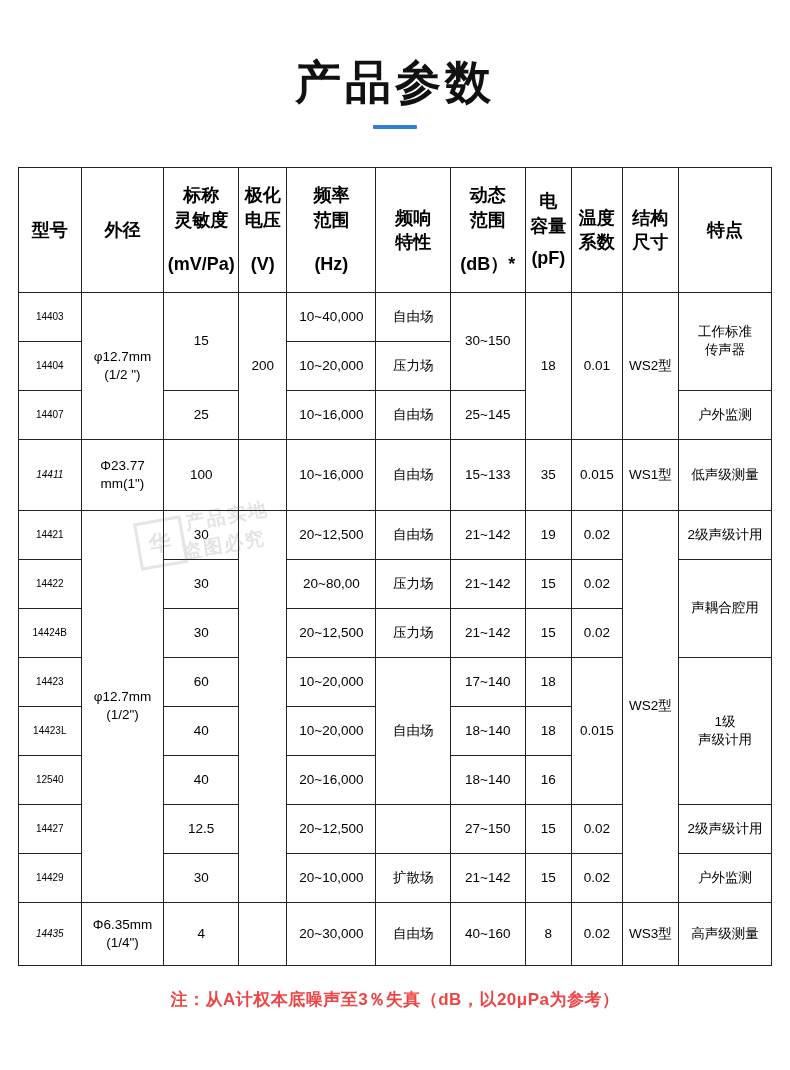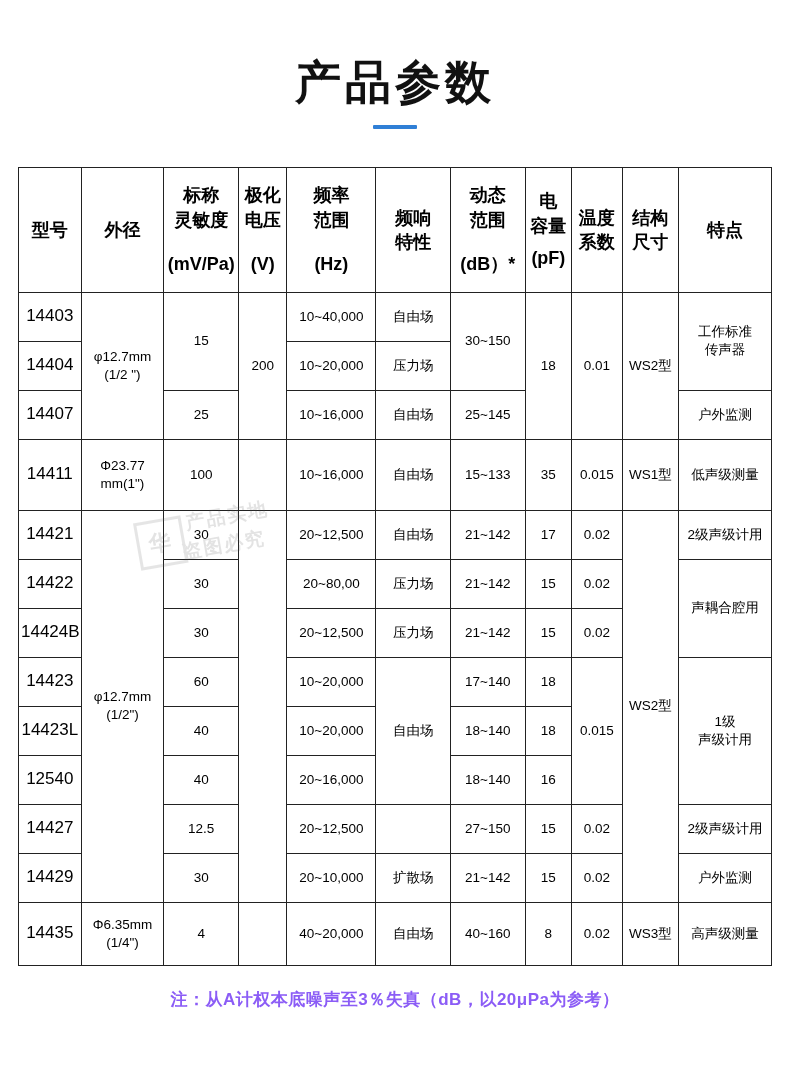--- a/index.html
+++ b/index.html
@@ -67,30 +67,31 @@
   }
   .hdr-unit {
     display: block;
     margin-top: 20px;
     font-weight: bold;
   }
   .hdr-unit.tight {
     margin-top: 8px;
   }
   td.model {
-    font-size: 17px;
+    font-size: 10px;
     height: 44px;
   }
   td.tall {
     height: 44px;
+    font-style: italic;
   }
   .note {
     margin: 22px 0 0 0;
     text-align: center;
-    color: #8b5cf6;
+    color: #ef4444;
     font-size: 17px;
     font-weight: bold;
     letter-spacing: 0.5px;
   }
   
   .watermark {
     position: absolute;
     left: 120px;
     top: 330px;
     width: 230px;
@@ -257,21 +258,21 @@
 
         <tr>
           <td class="model">14421</td>
           <td rowspan="8" style="white-space:pre-line">φ12.7mm
 (1/2")</td>
           <td>30</td>
           <td rowspan="8"></td>
           <td>20~12,500</td>
           <td>自由场</td>
           <td>21~142</td>
-          <td>17</td>
+          <td>19</td>
           <td>0.02</td>
           <td rowspan="8">WS2型</td>
           <td>2级声级计用</td>
         </tr>
 
         <tr>
           <td class="model">14422</td>
           <td>30</td>
           <td>20~80,00</td>
           <td>压力场</td>
@@ -340,21 +341,21 @@
           <td>0.02</td>
           <td>户外监测</td>
         </tr>
 
         <tr>
           <td class="model tall" style="height:58px">14435</td>
           <td style="white-space:pre-line">Φ6.35mm
 (1/4")</td>
           <td>4</td>
           <td></td>
-          <td>40~20,000</td>
+          <td>20~30,000</td>
           <td>自由场</td>
           <td>40~160</td>
           <td>8</td>
           <td>0.02</td>
           <td>WS3型</td>
           <td>高声级测量</td>
         </tr>
       </tbody>
     </table>
 

